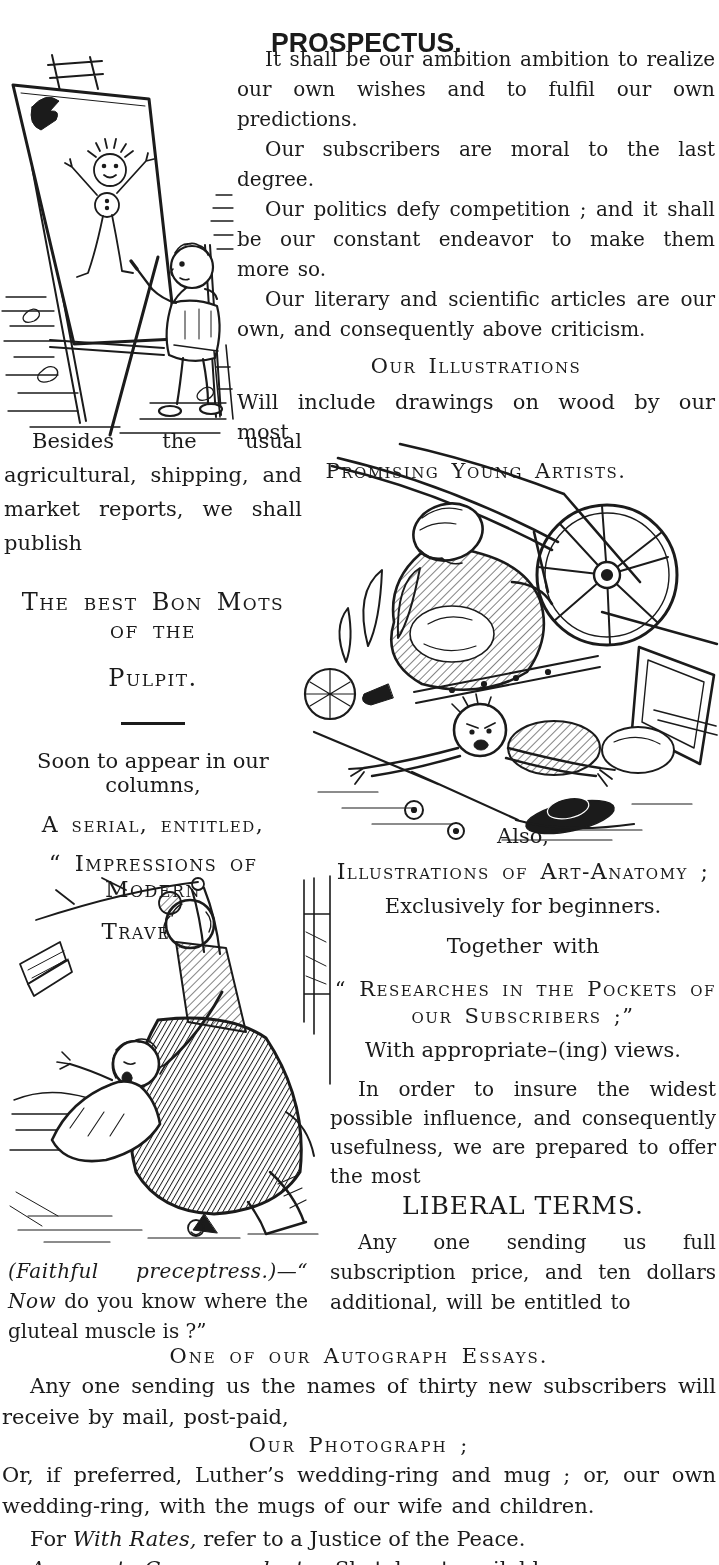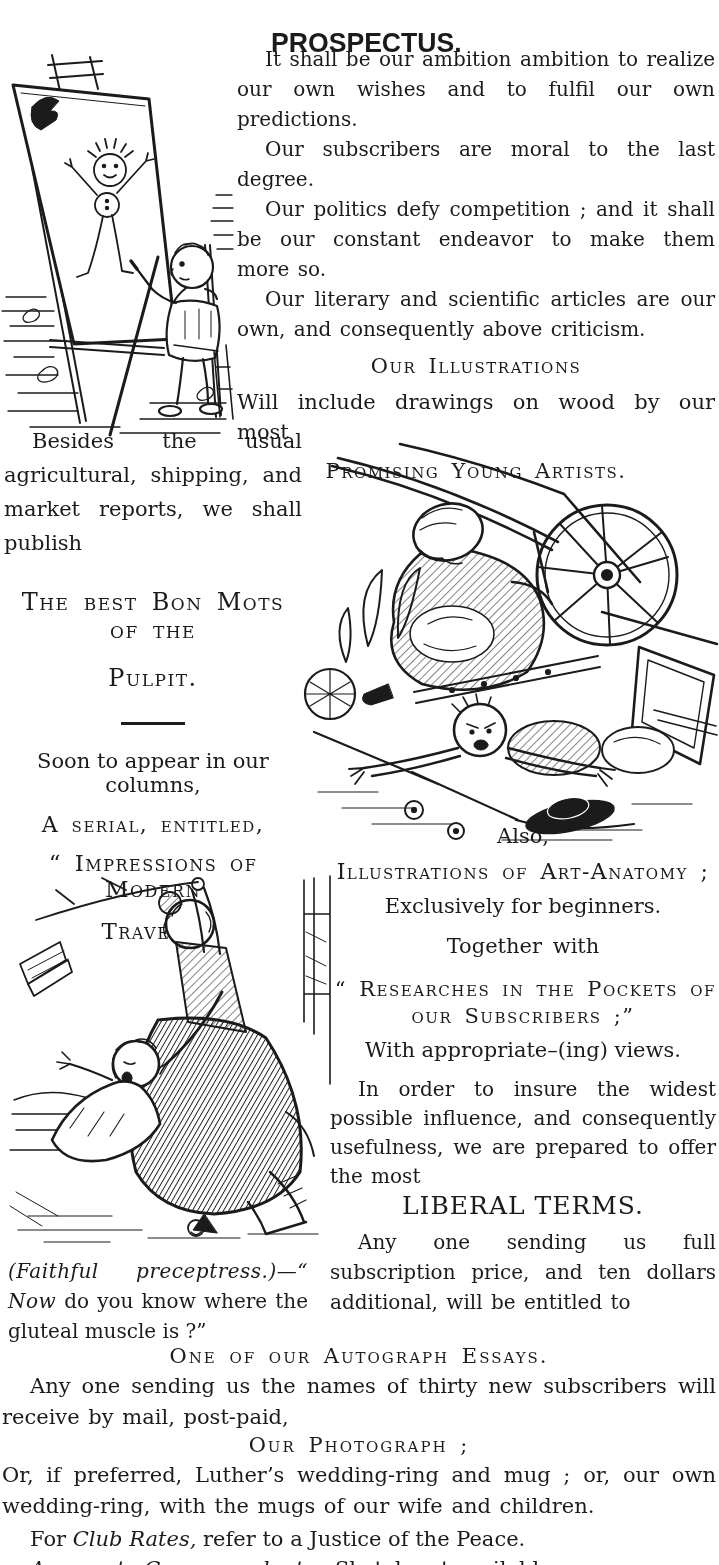--- a/index.html
+++ b/index.html
@@ -299,15 +299,15 @@
   </svg>
 </figure>
 
 <p class="abs caption" style="left:8px;top:1256px;width:300px;"><span class="ital">(Faithful preceptress.)—“ Now</span><span> do you know where the gluteal muscle is ?”</span></p>
 
 <div class="abs" style="left:2px;top:1344px;width:714px;">
   <p class="h-sc" style="font-size:21px;letter-spacing:2px;">One of our Autograph Essays.</p>
   <p class="para indent" style="margin-top:3px;font-size:21px;line-height:31px;">Any one sending us the names of thirty new subscribers will receive by mail, post-paid,</p>
   <p class="h-sc" style="margin-top:0;font-size:21px;letter-spacing:2px;">Our Photograph ;</p>
   <p class="para" style="margin-top:3px;font-size:21px;line-height:31px;">Or, if preferred, Luther’s wedding-ring and mug ; or, our own wedding-ring, with the mugs of our wife and children.</p>
-  <p style="margin:2px 0 0 0;font-size:21px;line-height:30px;text-indent:28px;"><span>For </span><span class="ital">Club Rates,</span><span> refer to a Justice of the Peace.</span></p>
+  <p style="margin:2px 0 0 0;font-size:21px;line-height:30px;text-indent:28px;"><span>For </span><span class="ital">With Rates,</span><span> refer to a Justice of the Peace.</span></p>
   <p style="margin:0;font-size:21px;line-height:30px;text-indent:28px;"><span class="ital">Answer to Correspondents :</span><span> Sketch not available.</span></p>
 </div>
 
 </body></html>

